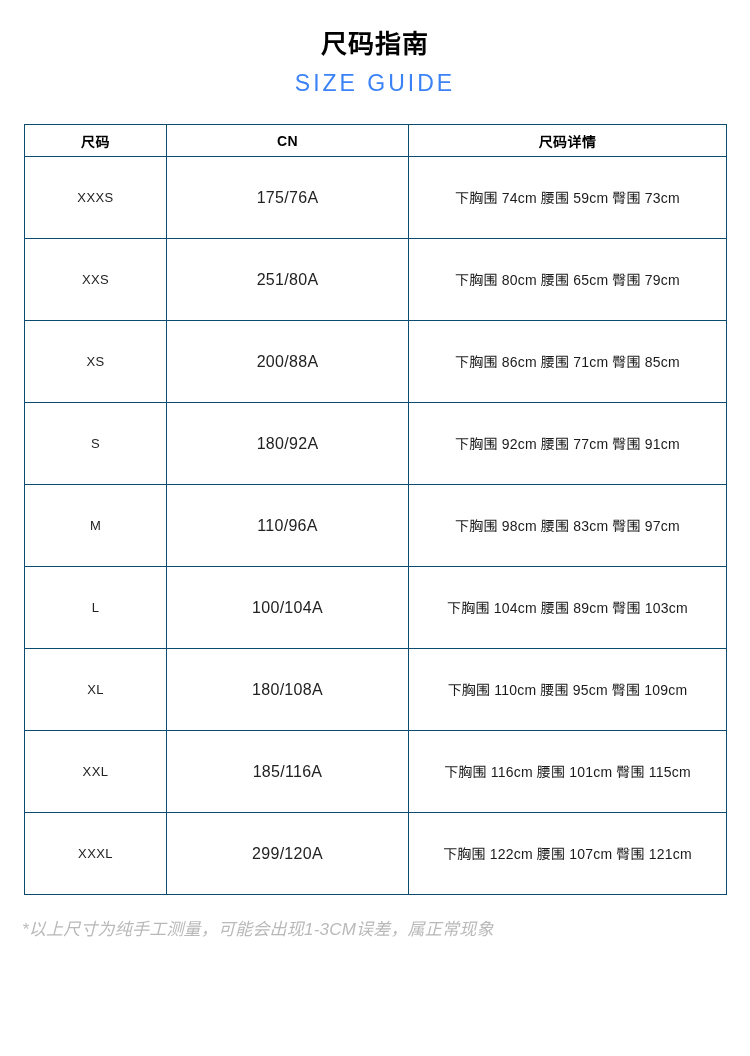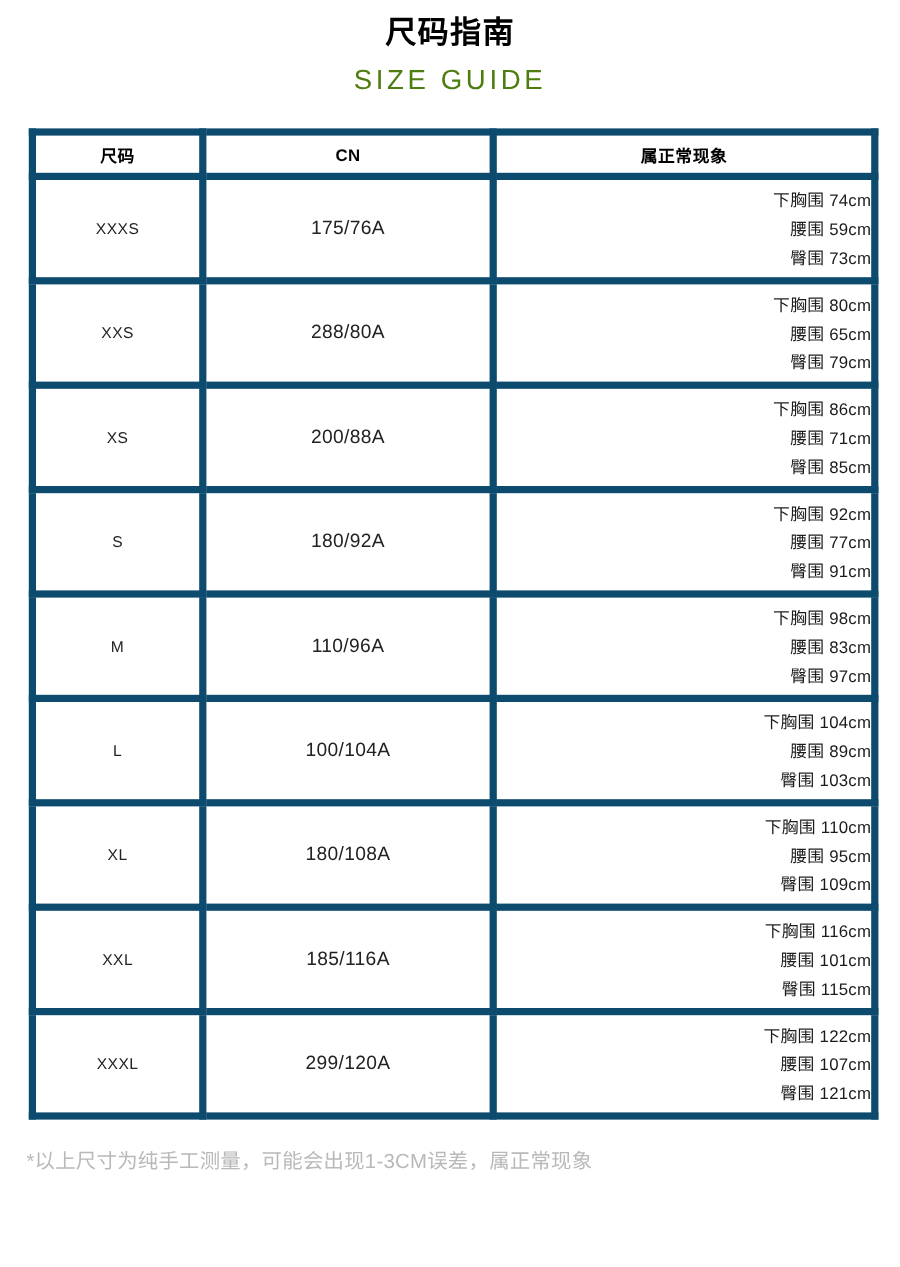--- a/index.html
+++ b/index.html
@@ -20,53 +20,53 @@
   .page {
     position: relative;
     width: 750px;
     height: 1056px;
     box-sizing: border-box;
   }
 
   
   .heading {
     text-align: center;
-    padding-top: 10px;
+    padding-top: 27px;
   }
   .title-cn {
     font-size: 26px;
     line-height: 34px;
     font-weight: 700;
     letter-spacing: 1px;
     color: #000000;
     margin: 0;
   }
   .title-en {
     font-size: 23px;
     line-height: 32px;
     font-weight: 400;
     letter-spacing: 3px;
-    color: #4d7c0f;
+    color: #3b82f6;
     margin: 6px 0 0 0;
   }
 
   
   .table-wrap {
     margin: 25px 24px 0 24px;
     width: 702px;
   }
   table.size-table {
     width: 702px;
     border-collapse: collapse;
     table-layout: fixed;
     background: #ffffff;
   }
   table.size-table th,
   table.size-table td {
-    border: 6px solid #0c4a6e;
+    border: 1px solid #0c4a6e;
     padding: 0;
     vertical-align: middle;
     text-align: center;
     background: #ffffff;
   }
 
   col.col-size   { width: 142px; }
   col.col-cn     { width: 242px; }
   col.col-detail { width: 318px; }
 
@@ -91,37 +91,38 @@
     font-size: 16px;
     font-weight: 400;
     color: #222222;
     letter-spacing: 0.3px;
   }
   td.cell-detail {
     padding: 4px 0;
   }
   .detail-lines {
     display: flex;
-    flex-direction: column;
+    flex-direction: row;
     justify-content: center;
-    align-items: flex-end;
+    align-items: center;
     gap: 4px;
   }
   .detail-line {
     font-size: 14px;
     line-height: 20px;
     color: #1b1b1b;
     white-space: nowrap;
     letter-spacing: 0.2px;
   }
 
   
   .notes {
     margin: 17px 22px 16px 22px;
     width: 706px;
+    font-style: italic;
   }
   .note {
     font-size: 17px;
     line-height: 35px;
     color: #b9b9b9;
     letter-spacing: 0.2px;
     margin: 0;
   }
 </style>
 </head>
@@ -138,40 +139,40 @@
     <table class="size-table">
       <colgroup>
         <col class="col-size">
         <col class="col-cn">
         <col class="col-detail">
       </colgroup>
       <thead>
         <tr>
           <th>尺码</th>
           <th>CN</th>
-          <th>属正常现象</th>
+          <th>尺码详情</th>
         </tr>
       </thead>
       <tbody>
 
         <tr>
           <td class="cell-size">XXXS</td>
           <td class="cell-cn">175/76A</td>
           <td class="cell-detail">
             <div class="detail-lines">
               <span class="detail-line">下胸围 74cm</span>
               <span class="detail-line">腰围 59cm</span>
               <span class="detail-line">臀围 73cm</span>
             </div>
           </td>
         </tr>
 
         <tr>
           <td class="cell-size">XXS</td>
-          <td class="cell-cn">288/80A</td>
+          <td class="cell-cn">251/80A</td>
           <td class="cell-detail">
             <div class="detail-lines">
               <span class="detail-line">下胸围 80cm</span>
               <span class="detail-line">腰围 65cm</span>
               <span class="detail-line">臀围 79cm</span>
             </div>
           </td>
         </tr>
 
         <tr>

